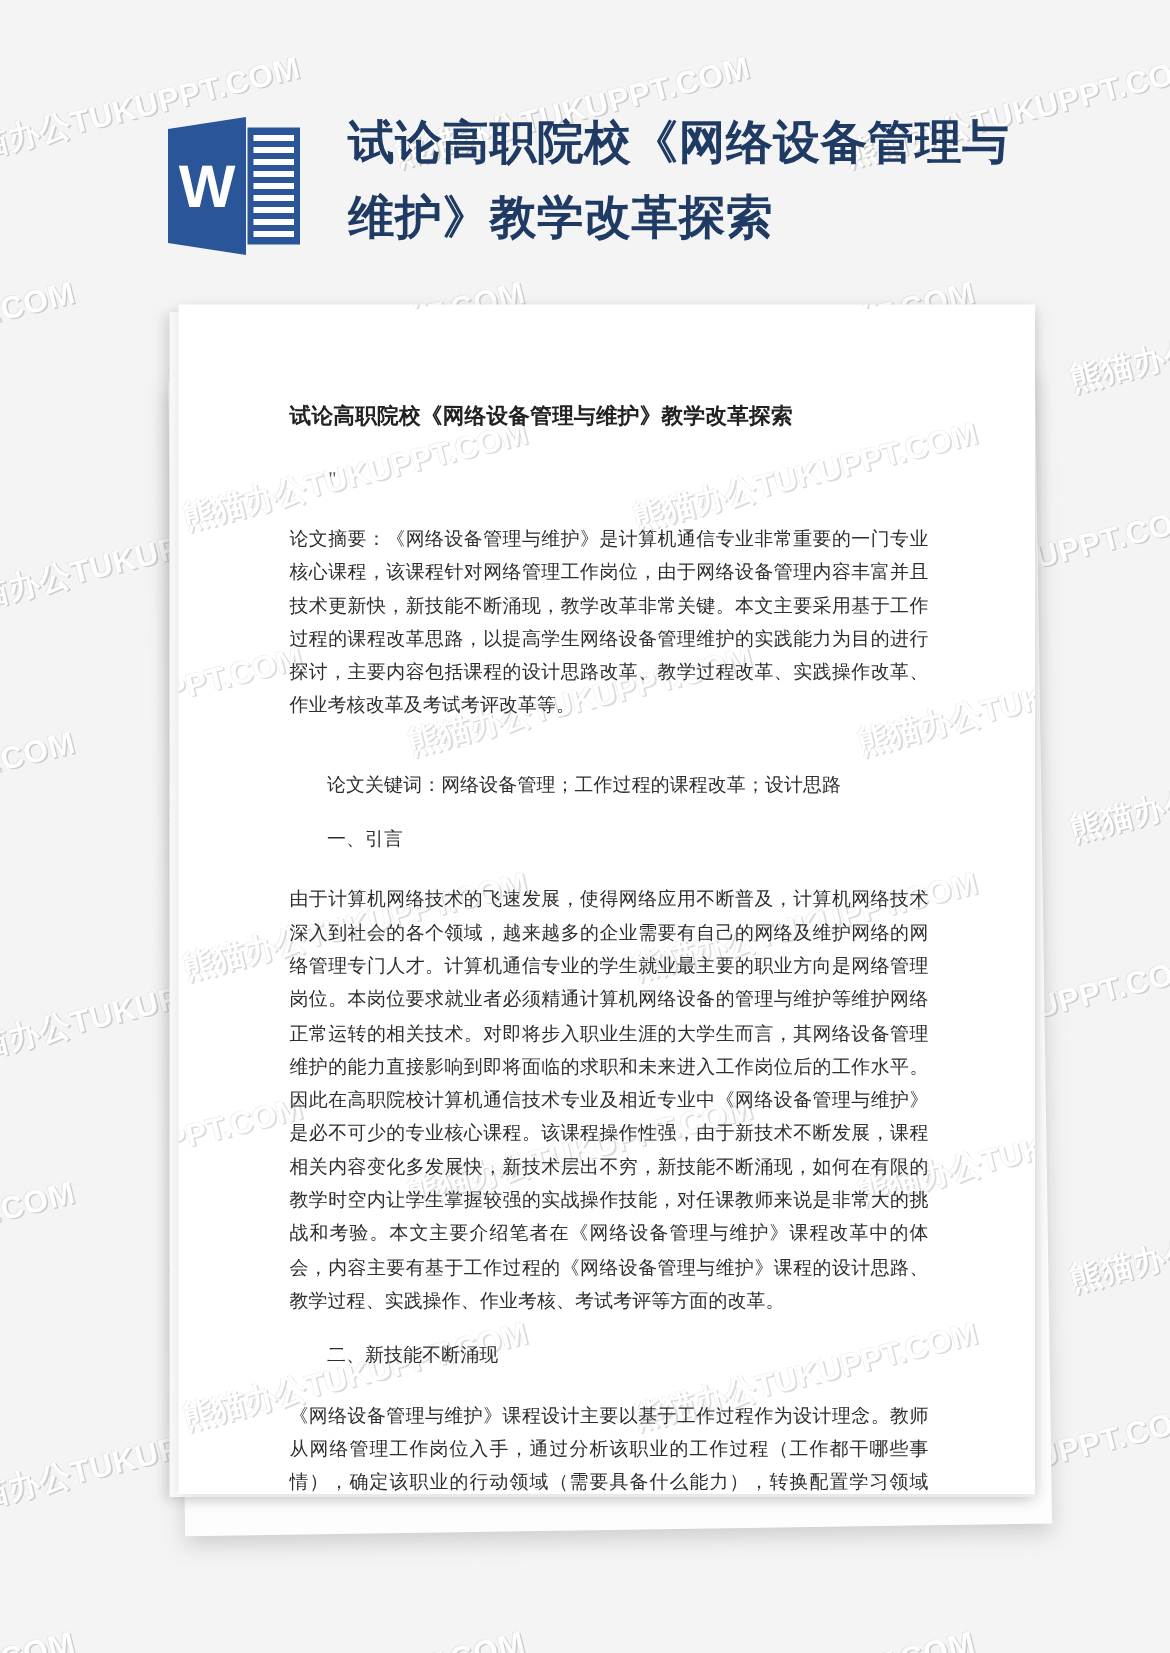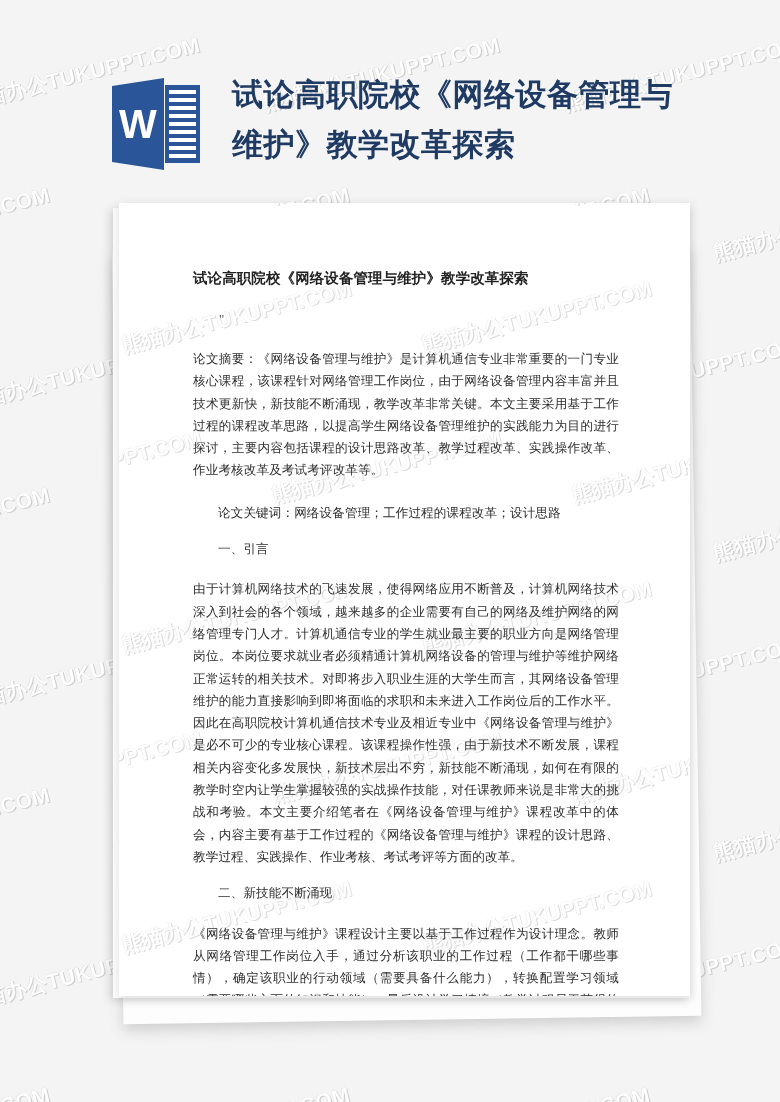--- a/index.html
+++ b/index.html
@@ -158,21 +158,21 @@
     line-height: 22.3px;
     text-align: justify;
     text-justify: inter-ideograph;
     color: #2e2e2e;
     letter-spacing: 0.1px;
   }
   .abstract {
     margin-top: 21px;
   }
   .keywords {
-    margin-top: 20px;
+    margin-top: 30px;
     text-indent: 25px;
   }
   .heading-indent {
     margin-top: 14px;
     text-indent: 25px;
   }
   .body-para {
     margin-top: 18px;
   }
 </style>

